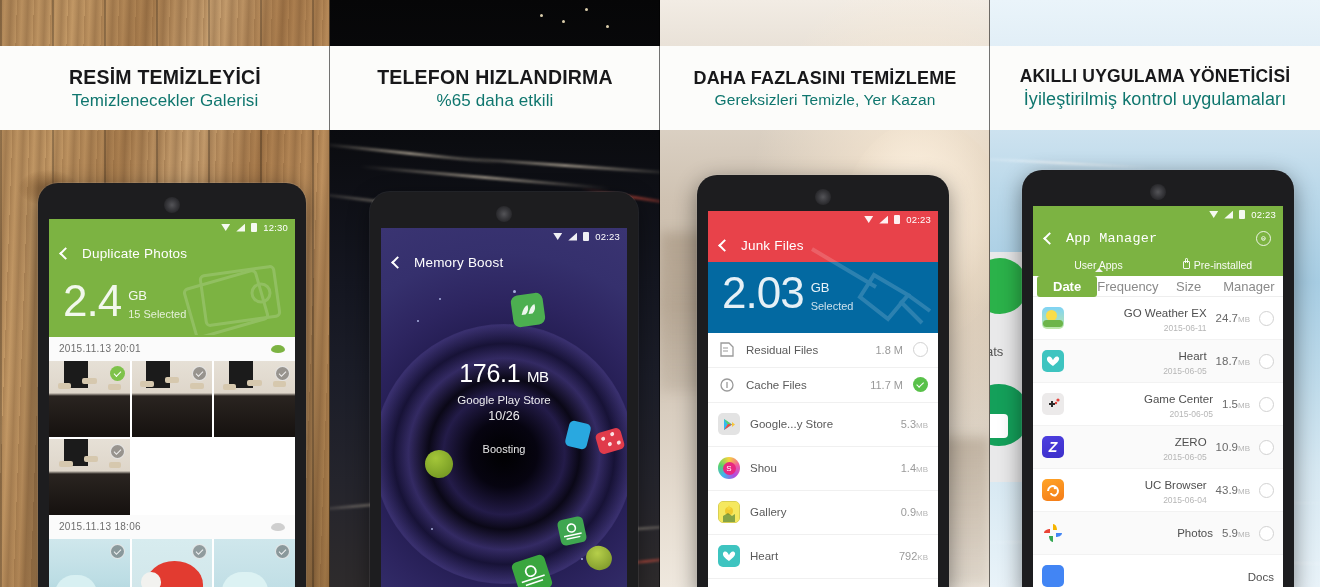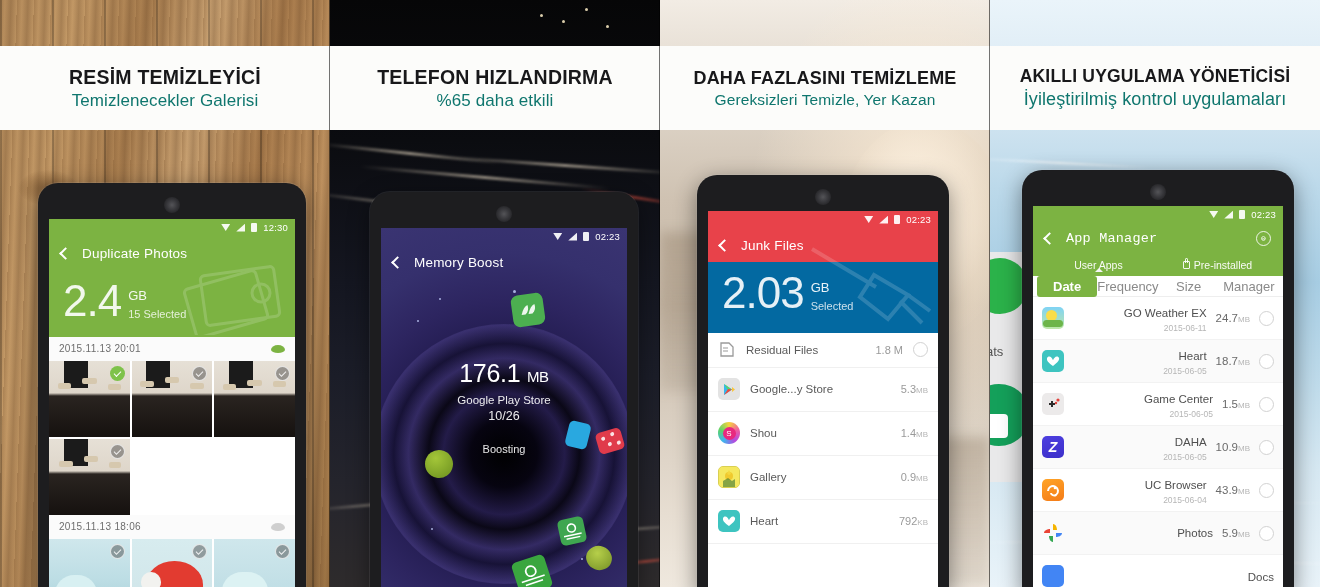--- a/index.html
+++ b/index.html
@@ -538,20 +538,31 @@
           <span class="row-ico">
             <svg width="14" height="15" viewBox="0 0 14 15">
                 <path d="M1 1h8l4 4v9H1z" fill="none" stroke="#9a9a9a" stroke-width="1.3"></path>
                 <path d="M3 6h5M3 9h5" stroke="#9a9a9a" stroke-width="1.2"></path>
               </svg>
           </span>
           <span class="nm">Residual Files</span>
           <span class="sz">1.8 M</span>
           <span class="check-off"></span>
         </div>
+        <div class="row">
+          <span class="row-ico">
+            <svg width="14" height="14" viewBox="0 0 14 14">
+                <circle cx="7" cy="7" r="6" fill="none" stroke="#9a9a9a" stroke-width="1.3"></circle>
+                <path d="M7 4v6" stroke="#9a9a9a" stroke-width="1.3"></path>
+              </svg>
+          </span>
+          <span class="nm">Cache Files</span>
+          <span class="sz">11.7 M</span>
+          <span class="check-on"></span>
+        </div>
 
         <div class="row" style="height:44px;">
           <span class="app-ico" style="background:#e3e3e3;display:flex;align-items:center;justify-content:center;">
             <svg width="12" height="13" viewBox="0 0 12 13">
                 <path d="M1 1l8 5.5L1 12z" fill="#35b8ef"></path>
                 <path d="M1 1l8 5.5L5 7z" fill="#5ad36a"></path>
                 <path d="M1 12l8-5.5L5 6z" fill="#ef4a3c"></path>
                 <path d="M9 4l3 2.5L9 9z" fill="#f8c63d"></path>
               </svg>
           </span>
@@ -691,21 +702,21 @@
             <span class="am-name">Game Center</span>
             <span class="am-date" style="display:block;">2015-06-05</span>
           </span>
           <span class="am-size"><span>1.5</span><i>MB</i></span>
           <span class="check-off"></span>
         </div>
 
         <div class="amrow">
           <span class="app-ico" style="background:linear-gradient(160deg,#4d3fe0,#3c2fc9);display:flex;align-items:center;justify-content:center;color:#fff;font-size:14px;font-style:italic;font-weight:bold;">Z</span>
           <span class="am-txt">
-            <span class="am-name">DAHA</span>
+            <span class="am-name">ZERO</span>
             <span class="am-date" style="display:block;">2015-06-05</span>
           </span>
           <span class="am-size"><span>10.9</span><i>MB</i></span>
           <span class="check-off"></span>
         </div>
 
         <div class="amrow">
           <span class="app-ico" style="background:linear-gradient(160deg,#ffa426,#f47b18);display:flex;align-items:center;justify-content:center;">
             <svg width="16" height="16" viewBox="0 0 16 16">
                 <path d="M3 9a5 5 0 1 1 8 4c-2 1-5 0-5-2" fill="none" stroke="#fff" stroke-width="2"></path>

